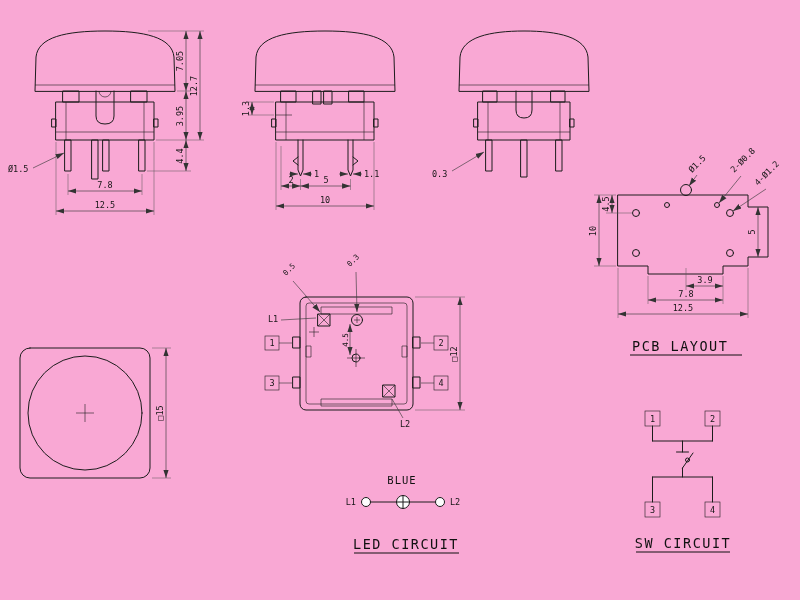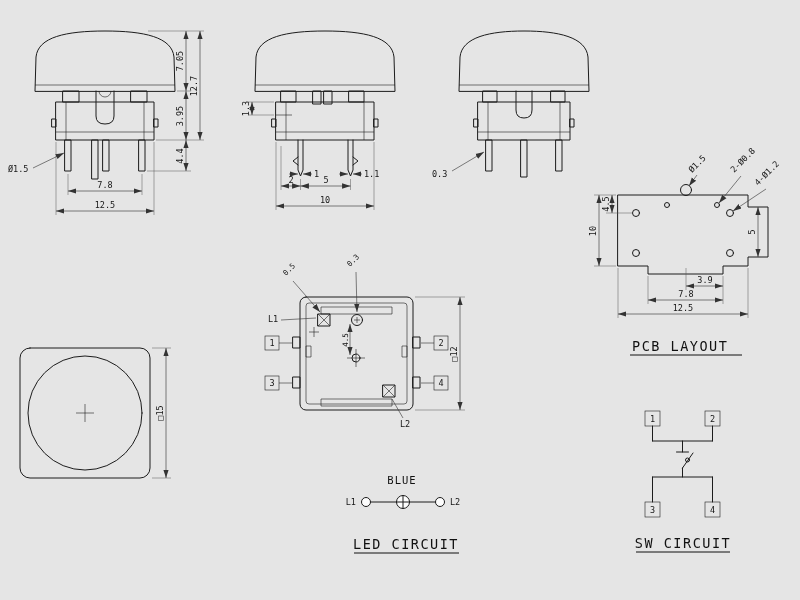--- a/index.html
+++ b/index.html
@@ -1,16 +1,16 @@
 <!DOCTYPE html>
 <html><head>
 <meta charset="utf-8">
 <style>
   html,body{margin:0;padding:0;background:#ffffff;}
-  .sheet{width:800px;height:600px;background:#e5e5e5;overflow:hidden;}
+  .sheet{width:800px;height:600px;background:#f9a8d4;overflow:hidden;}
   svg{display:block;}
   .ol{fill:none;stroke:#1c1c1c;stroke-width:1;stroke-linejoin:round;stroke-linecap:round;}
   .tl{fill:none;stroke:#1c1c1c;stroke-width:0.6;}
   .dl{fill:none;stroke:#3c3c3c;stroke-width:0.65;}
   .xl{fill:none;stroke:#565656;stroke-width:0.5;}
   .wf{fill:#fdfdfd;stroke:#1c1c1c;stroke-width:1;}
   .ul{stroke:#111;stroke-width:1;}
   .dim{font-family:"DejaVu Sans Mono",monospace;font-size:8.5px;fill:#161616;}
   .dims{font-family:"DejaVu Sans Mono",monospace;font-size:7.5px;fill:#161616;}
   .lbl{font-family:"DejaVu Sans Mono",monospace;font-size:10.5px;fill:#111;letter-spacing:1px;}

